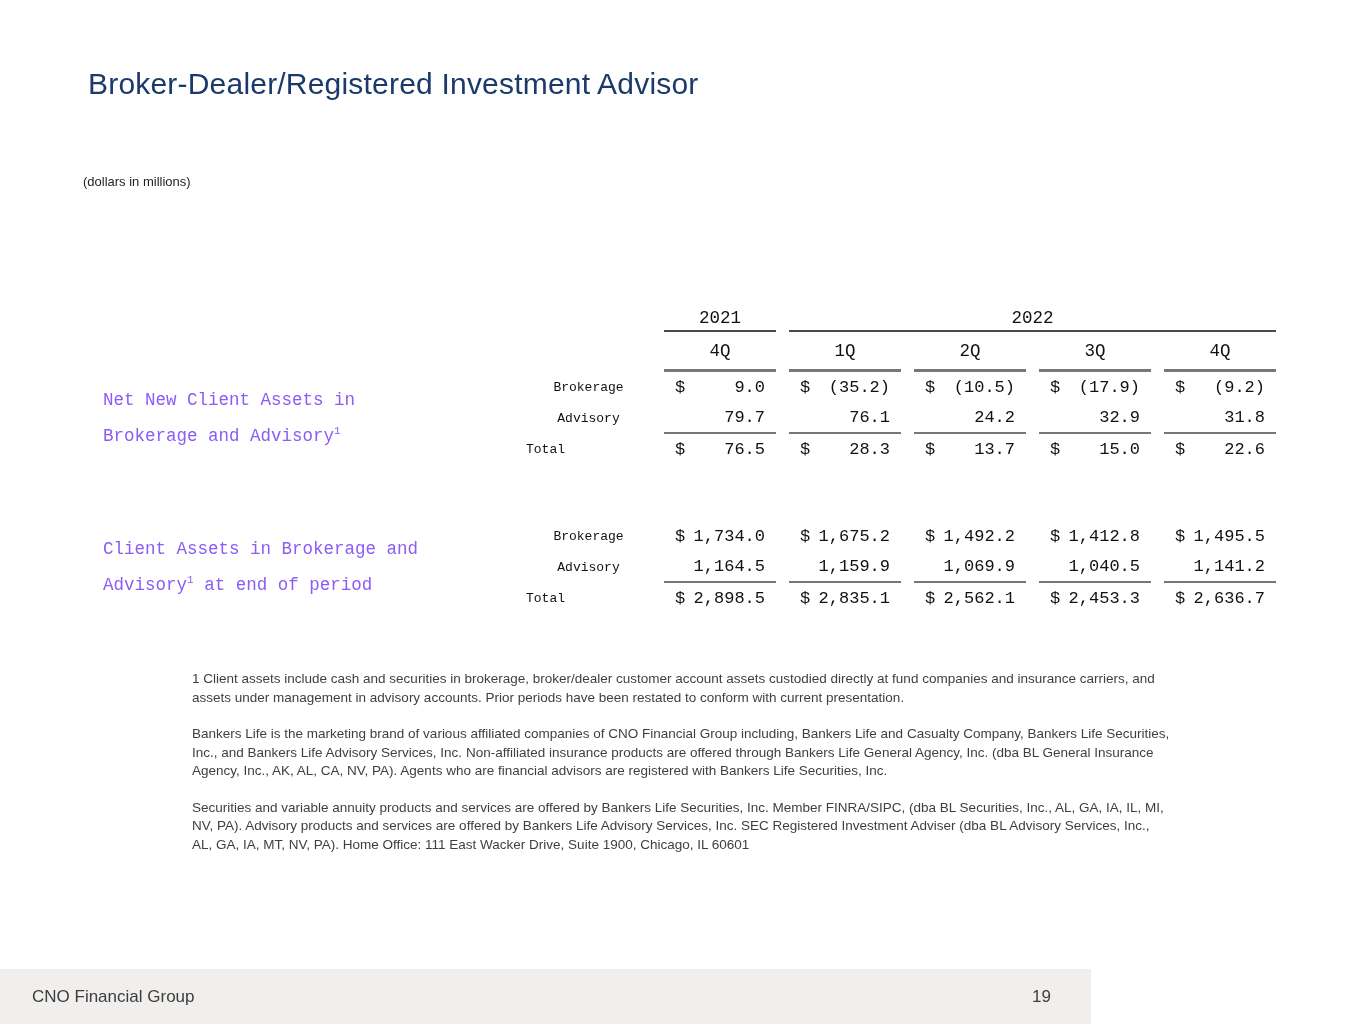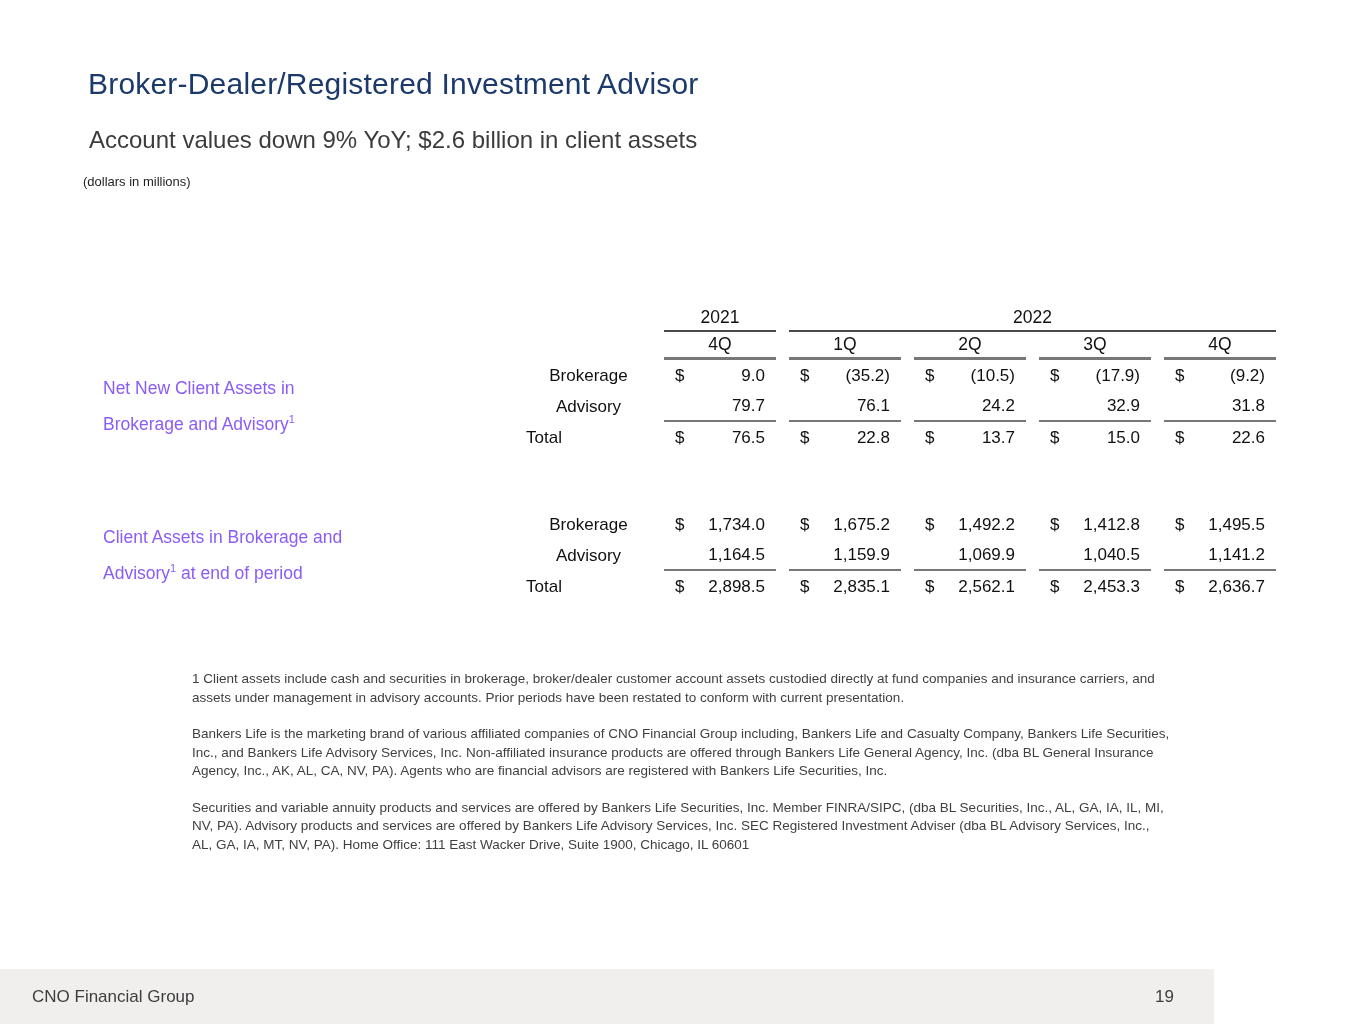--- a/index.html
+++ b/index.html
@@ -41,48 +41,49 @@
     color: #1f1f1f;
   }
   table.fin-table {
     position: absolute;
     left: 90px;
     top: 306px;
     border-collapse: separate;
     border-spacing: 13px 0;
     font-size: 17px;
     color: #111111;
+    font-family: Liberation Mono, monospace;
   }
   .fin-table td { padding: 0; }
   .year-row td {
     height: 26px;
     text-align: center;
     vertical-align: bottom;
     font-size: 17.5px;
     padding-bottom: 2px;
   }
   .u-dark { border-bottom: 2px solid #4a4a4a; }
   .q-row td {
-    height: 28px;
+    height: 40px;
     text-align: center;
     vertical-align: middle;
     font-size: 17.5px;
   }
   .q-cell { border-bottom: 3px solid #777777; }
   .data-row td { height: 31px; vertical-align: middle; }
   .sec-label {
     vertical-align: top;
     font-size: 17.5px;
     line-height: 31px;
     text-align: left;
     color: #8b5cf6;
     white-space: nowrap;
   }
   .sec-label sup { font-size: 11px; }
-  .cat { text-align: center; font-size: 17px; margin-top: 19px; }
+  .cat { text-align: center; font-size: 13px; margin-top: 19px; }
   .cat-total { text-align: left; }
   .val { font-size: 17px; }
   .vwrap {
     display: flex;
     justify-content: space-between;
     align-items: baseline;
     padding: 0 11px;
   }
   .vwrap.no-cur { justify-content: flex-end; }
   .adv-u { border-bottom: 2px solid #777777; }
@@ -94,38 +95,37 @@
     width: 978px;
     font-size: 13.5px;
     line-height: 18.5px;
     color: #3f3f3f;
   }
   .footnotes p { margin-bottom: 18px; }
   .footer-bar {
     position: absolute;
     left: 0;
     top: 969px;
-    width: 1214px;
+    width: 1091px;
     height: 55px;
     background: #f0efee;
     display: flex;
     align-items: center;
     justify-content: space-between;
     padding: 0 40px 0 32px;
     font-size: 17px;
     color: #3d3d3d;
   }
 </style>
 </head>
 <body>
 
 <div class="page">
 
   <div class="title">Broker-Dealer/Registered Investment Advisor</div>
-  <div class="subtitle">Account values down 9% YoY; $2.6 billion in client assets</div>
   <div class="units-note">(dollars in millions)</div>
 
   <table class="fin-table">
     <colgroup>
       <col style="width:410px">
         <col style="width:125px">
       <col style="width:112px">
         <col style="width:112px">
         <col style="width:112px">
         <col style="width:112px">
@@ -219,21 +219,21 @@
       <td class="cat cat-total">Total</td>
       <td class="val">
             <div class="vwrap">
               <span class="cur">$</span>
               <span class="num">76.5</span>
             </div>
           </td>
       <td class="val">
             <div class="vwrap">
               <span class="cur">$</span>
-              <span class="num">22.8</span>
+              <span class="num">28.3</span>
             </div>
           </td>
       <td class="val">
             <div class="vwrap">
               <span class="cur">$</span>
               <span class="num">13.7</span>
             </div>
           </td>
       <td class="val">
             <div class="vwrap">

